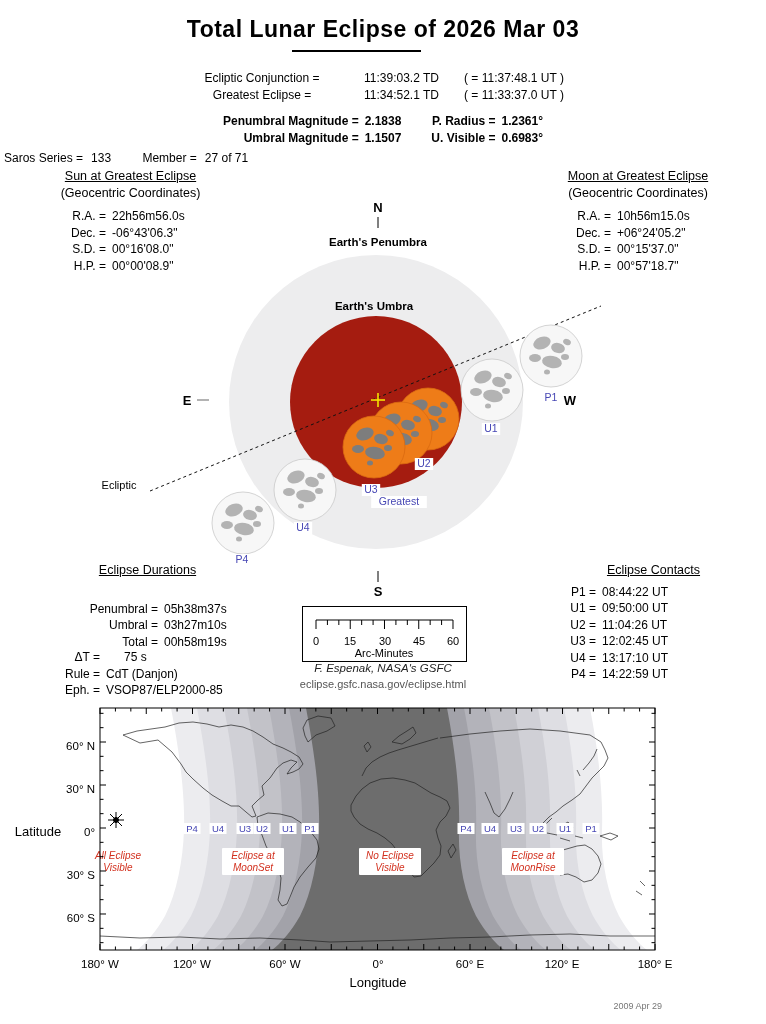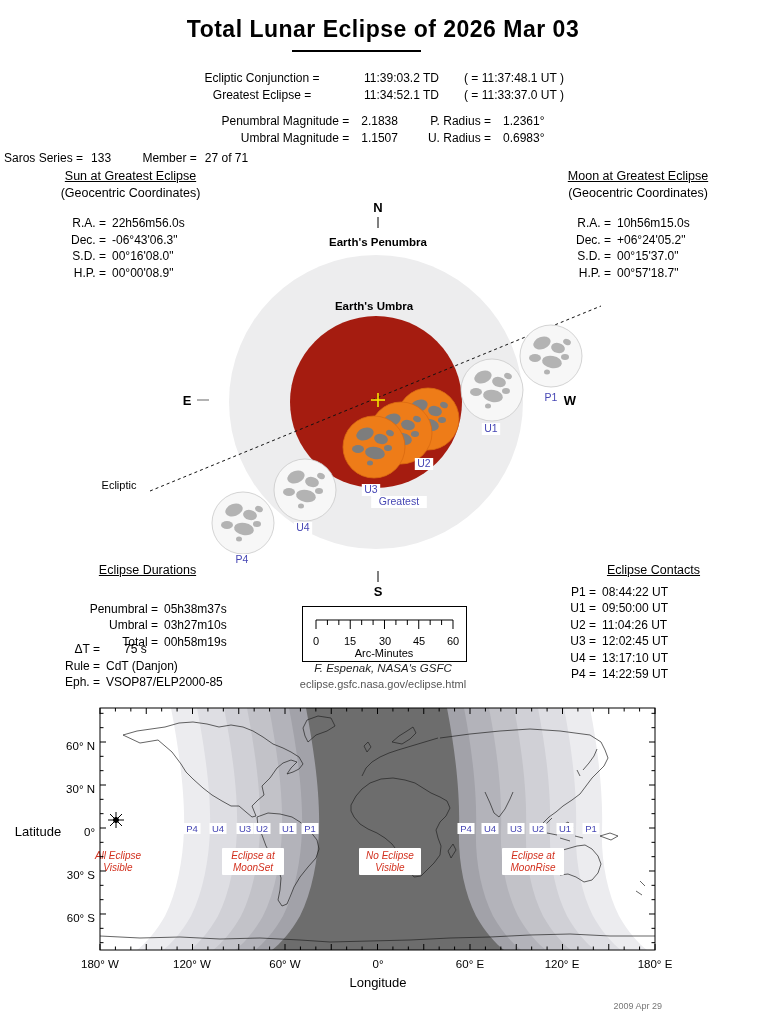--- a/index.html
+++ b/index.html
@@ -7,36 +7,36 @@
         font-family:"Liberation Sans",sans-serif;color:#000;}
   .abs{position:absolute;}
   .title{left:0;top:16px;width:766px;text-align:center;font-size:23px;font-weight:bold;letter-spacing:.5px;}
   .title-rule{left:292px;top:50px;width:129px;height:2px;background:#000;}
   .conj{left:0;top:70px;width:766px;}
   .crow{display:flex;justify-content:center;font-size:12px;line-height:17px;}
   .cl{width:190px;text-align:center;}
   .cv{width:100px;text-align:left;padding-left:7px;}
   .cp{width:135px;text-align:left;}
   .mags{left:0;top:113px;width:766px;display:flex;justify-content:center;gap:30px;}
-  .mgrp{display:grid;grid-template-columns:auto auto;column-gap:12px;font-size:12px;line-height:17px;}
+  .mgrp{display:grid;grid-template-columns:auto auto;column-gap:6px;font-size:12px;line-height:17px;font-weight:bold;}
   .ml{text-align:right;} .mv{text-align:left;}
   .saros{left:0;top:151px;width:766px;text-align:left;font-size:12px;}
   .saros span{margin:0 4px;}
   .cblock{font-size:12px;line-height:16.5px;}
   .cblock .hd{text-align:center;font-weight:normal;text-decoration:underline;font-size:12.5px;}
   .cblock .sub{text-align:center;font-size:12.5px;}
-  .kv{display:grid;column-gap:6px;margin-top:14px;}
+  .kv{display:grid;column-gap:6px;margin-top:7px;}
   .kl{text-align:right;} .kvv{text-align:left;}
   .sunb{left:18px;top:168px;width:225px;}
   .moonb{left:523px;top:168px;width:230px;}
   .sunb .kv,.moonb .kv{grid-template-columns:88px auto;}
   .durb{left:40px;top:562px;width:215px;}
   .durb .kv{grid-template-columns:118px auto;margin-top:22px;}
   .parb{left:40px;top:641px;width:215px;}
-  .parb .kv{grid-template-columns:60px auto;margin-top:0;}
+  .parb .kv{grid-template-columns:60px auto;margin-top:8px;}
   .conb{left:556px;top:562px;width:195px;}
   .conb .kv{grid-template-columns:40px auto;margin-top:5px;}
   .scalebox{left:302px;top:606px;width:163px;height:54px;border:1px solid #000;}
   .credit{left:283px;top:662px;width:200px;text-align:center;}
   .credit .c1{font-size:11.5px;font-style:italic;color:#222;}
   .credit .c2{font-size:11px;color:#555;margin-top:4px;}
   svg text{font-family:"Liberation Sans",sans-serif;}
 </style>
 </head>
 <body>
@@ -62,21 +62,21 @@
   <div class="abs mags">
     <div class="mgrp">
       <span class="ml">Penumbral Magnitude =</span>
         <span class="mv">2.1838</span>
       <span class="ml">Umbral Magnitude =</span>
         <span class="mv">1.1507</span>
     </div>
     <div class="mgrp">
       <span class="ml">P. Radius =</span>
         <span class="mv">1.2361°</span>
-      <span class="ml">U. Radius =</span>
+      <span class="ml">U. Visible =</span>
         <span class="mv">0.6983°</span>
     </div>
   </div>
 
   <div class="abs saros">
     <span>Saros Series =</span><span>133</span>
     <span style="margin-left:24px">Member =</span><span>27 of 71</span>
   </div>
 
   <div class="abs cblock sunb">

